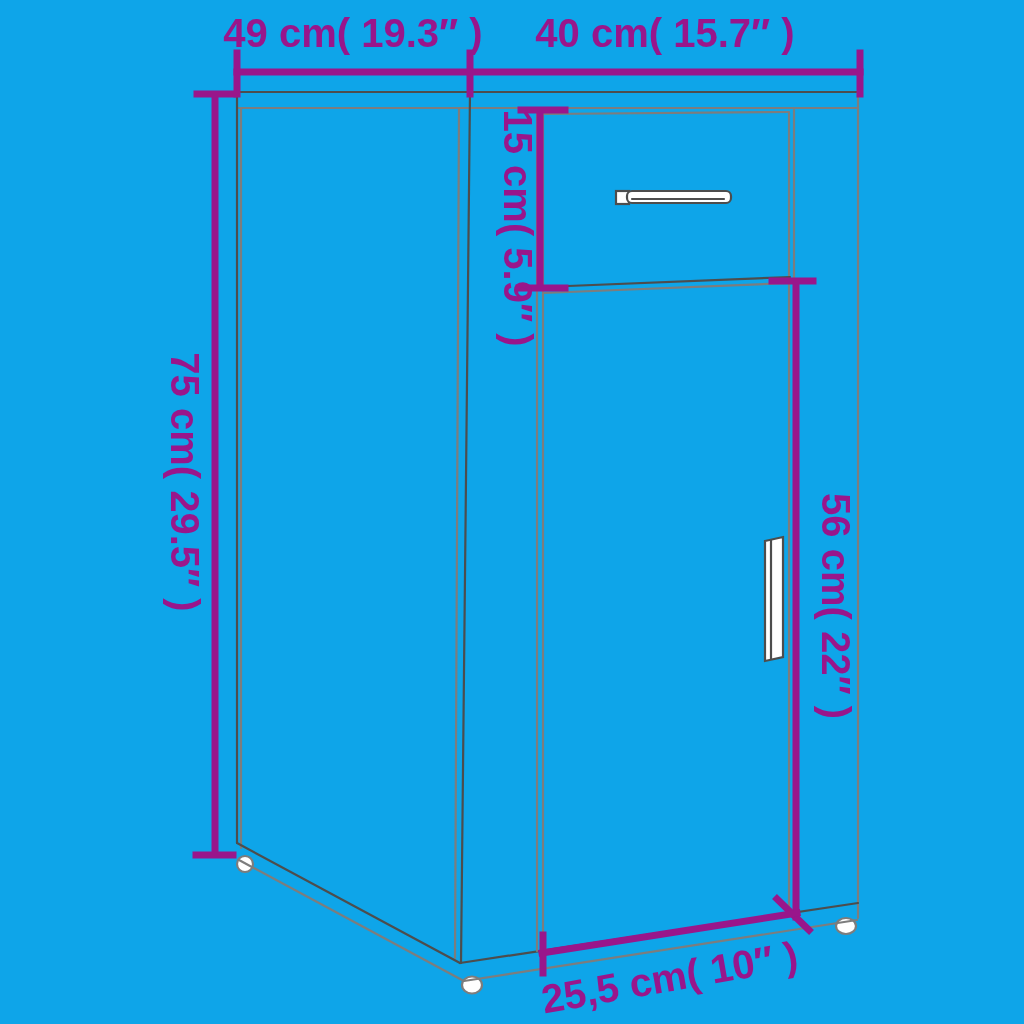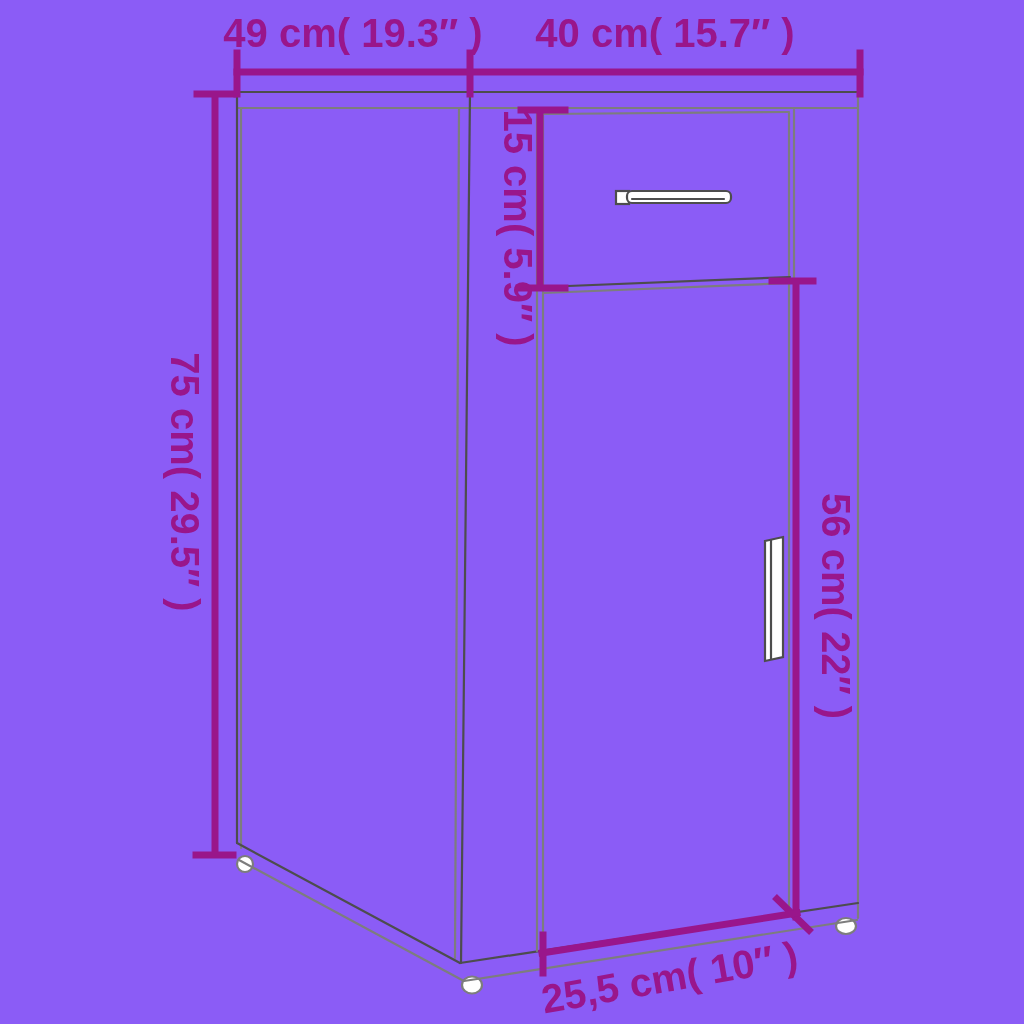--- a/index.html
+++ b/index.html
@@ -1,17 +1,17 @@
 <!DOCTYPE html>
 <html><head>
 <meta charset="utf-8">
 <style>
   html,body{margin:0;padding:0;}
   body{width:1024px;height:1024px;background:#ffffff;overflow:hidden;}
-  .stage{position:relative;width:1024px;height:1024px;background:#8b5cf6;}
+  .stage{position:relative;width:1024px;height:1024px;background:#0ea5e9;}
   svg{display:block;}
   .dim-label{
     font-family:"Liberation Sans","DejaVu Sans",sans-serif;
     font-weight:700;
     font-size:40px;
     letter-spacing:0px;
   }
   .ln{fill:none;stroke-width:2.2;stroke-linecap:round;}
   .mg{fill:none;stroke-width:7;stroke-linecap:square;}
   .shape{stroke-width:2.2;}

